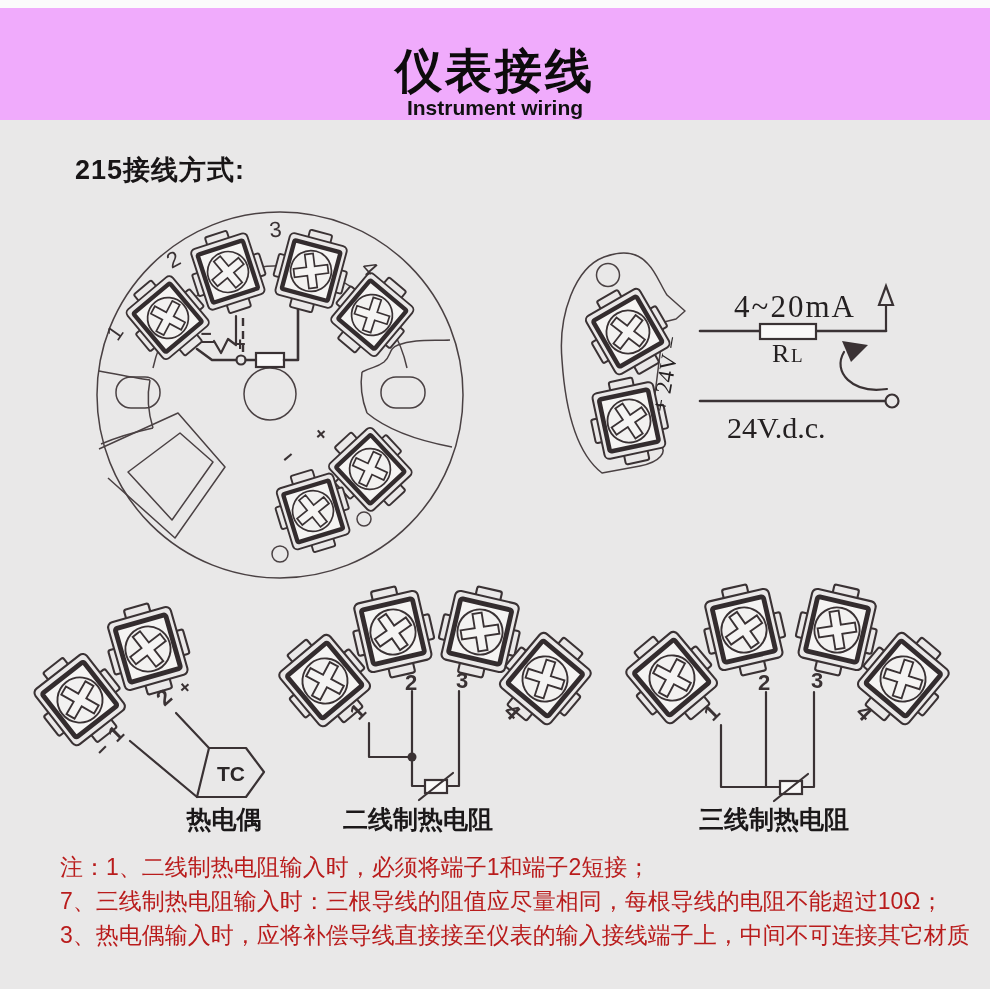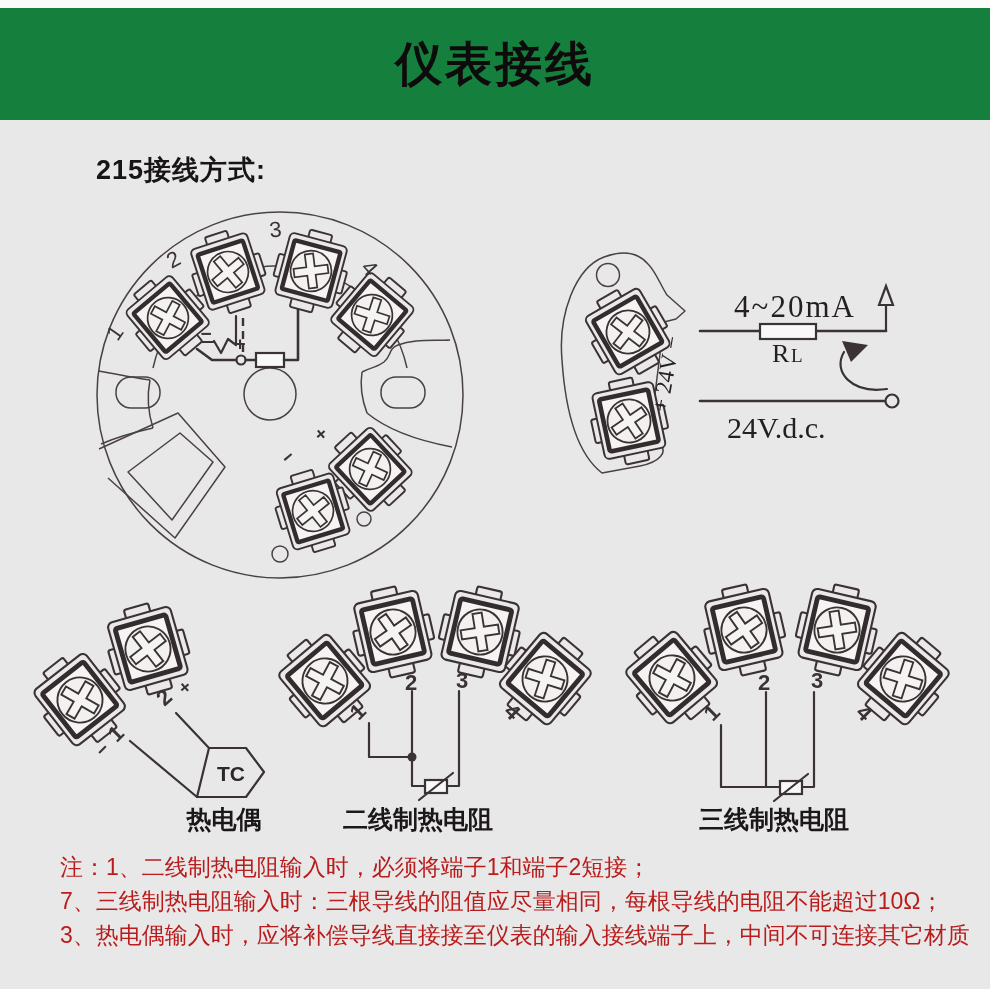--- a/index.html
+++ b/index.html
@@ -4,29 +4,28 @@
 <style>
   html,body{margin:0;padding:0;}
   .page{
     position:relative; width:990px; height:989px; overflow:hidden;
     background:#e9e8e8;
     font-family:"Liberation Sans","DejaVu Sans",sans-serif;
     color:#252122;
   }
   .topstrip{position:absolute;left:0;top:0;width:990px;height:8px;background:#fbfbfb;}
   .band{
-    position:absolute;left:0;top:8px;width:990px;height:112px;background:#15803d;
-    display:flex;flex-direction:column;align-items:center;justify-content:center;
+    position:absolute;left:0;top:8px;width:990px;height:112px;background:#f0abfc;
+    display:flex;flex-direction:column;align-items:center;justify-content:flex-end;
   }
   .band .title{font-size:47px;font-weight:bold;letter-spacing:3px;line-height:1.05;color:#0d0b0c;}
   .band .subtitle{font-size:21px;font-weight:600;margin-top:1px;color:#111;}
   .section-heading{
     position:absolute;left:75px;top:152px;font-size:27px;font-weight:bold;color:#181516;
     letter-spacing:1px;
-    margin-left:21px;
   }
   svg.art{position:absolute;left:0;top:0;}
   
   .ln  {fill:none;stroke:#3a3234;stroke-width:2.6;stroke-linecap:round;stroke-linejoin:round;}
   .ln2 {fill:none;stroke:#3a3234;stroke-width:2.2;stroke-linecap:round;stroke-linejoin:round;}
   .thin{fill:none;stroke:#4a4143;stroke-width:1.5;stroke-linejoin:round;}
   .dash{fill:none;stroke:#3a3234;stroke-width:2.4;stroke-dasharray:8 5;}
   .boxw{fill:#f9f8f8;stroke:#3a3234;stroke-width:2.2;}
   .open{fill:#e9e8e8;stroke:#3a3234;stroke-width:2.2;}
   .fillink{fill:#3a3234;stroke:none;}
@@ -46,20 +45,21 @@
 </style>
 </head>
 <body>
 
 <div class="page">
 
   <div class="topstrip"></div>
 
   <div class="band">
     <div class="title">仪表接线</div>
+    <div class="subtitle">Instrument wiring</div>
   </div>
 
   <div class="section-heading">215接线方式:</div>
 
   <svg class="art" width="990" height="989" viewBox="0 0 990 989">
     <defs>
       <g id="term">
         <rect class="tfill" x="-12" y="-42" width="24" height="11" rx="2"></rect>
         <rect class="tfill" x="-12" y="31" width="24" height="11" rx="2"></rect>
         <rect class="tfill" x="-37" y="-9" width="11" height="24" rx="2"></rect>

